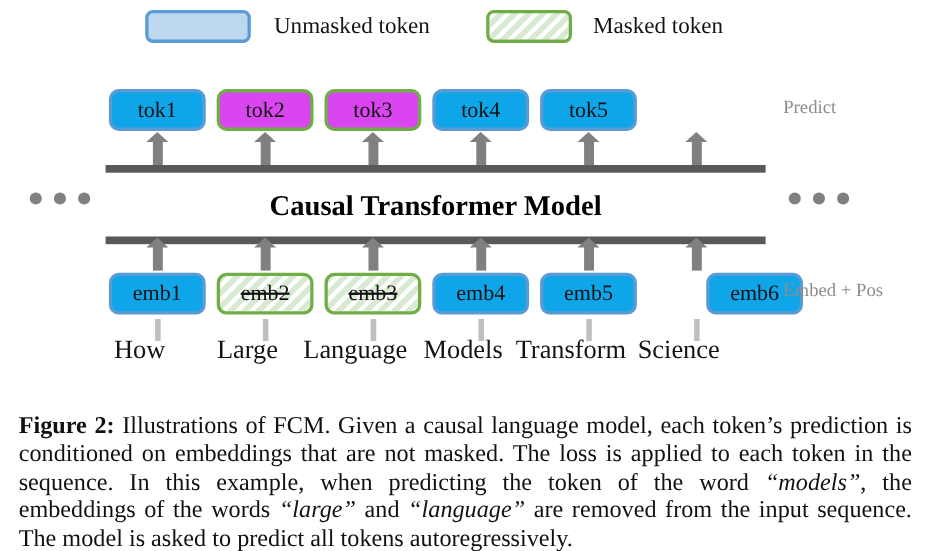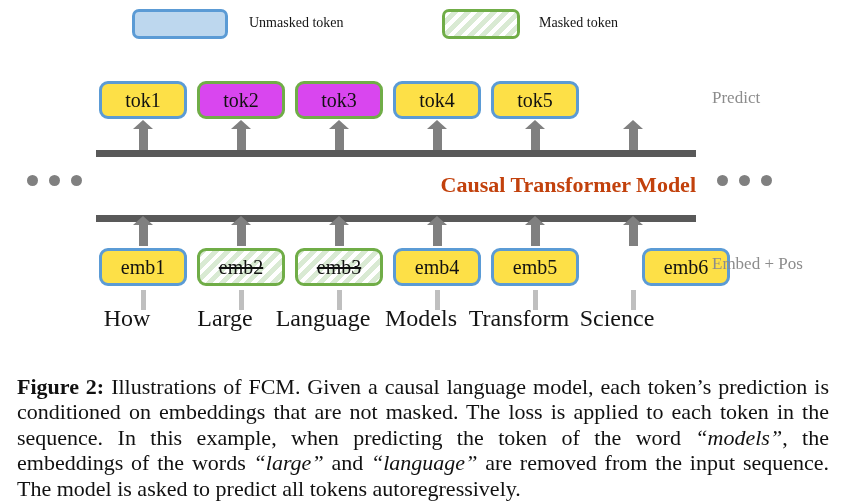--- a/index.html
+++ b/index.html
@@ -40,21 +40,21 @@
     border: 3px solid #70ad47;
     background-color: #ffffff;
     background-image: repeating-linear-gradient(
         -45deg,
         #ffffff 0px, #ffffff 4px,
         #d9ead3 4px, #d9ead3 9px);
   }
   .legend-label {
     position: absolute;
     top: 8px;
-    font-size: 14px;
+    font-size: 21px;
     line-height: 30px;
     white-space: nowrap;
     color: #141414;
   }
   .legend-label-unmasked { left: 249px; }
   .legend-label-masked   { left: 539px; }
 
   
   .box-row {
     position: absolute;
@@ -73,21 +73,21 @@
     box-sizing: border-box;
     display: flex;
     align-items: center;
     justify-content: center;
     font-size: 20px;
     line-height: 1;
     color: #111111;
     white-space: nowrap;
   }
   .node-unmasked {
-    background: #fde047;
+    background: #0ea5e9;
     border: 3px solid #5b9bd5;
   }
   .node-masked-solid {
     background: #d946ef;
     border: 3px solid #70ad47;
   }
   .node-masked-hatch {
     border: 3px solid #70ad47;
     background-color: #ffffff;
     background-image: repeating-linear-gradient(
@@ -106,24 +106,24 @@
     background: #595959;
   }
   .bar-top    { top: 150px; }
   .bar-bottom { top: 215px; }
 
   .transformer-title {
     position: absolute;
     left: 96px;
     top: 172px;
     width: 600px;
-    text-align: right;
-    font-size: 22px;
+    text-align: center;
+    font-size: 26px;
     font-weight: bold;
-    color: #c2410c;
+    color: #000000;
     white-space: nowrap;
   }
 
   
   .arrow-up {
     position: absolute;
     width: 9px;
     height: 22px;
     background: #808080;
   }

